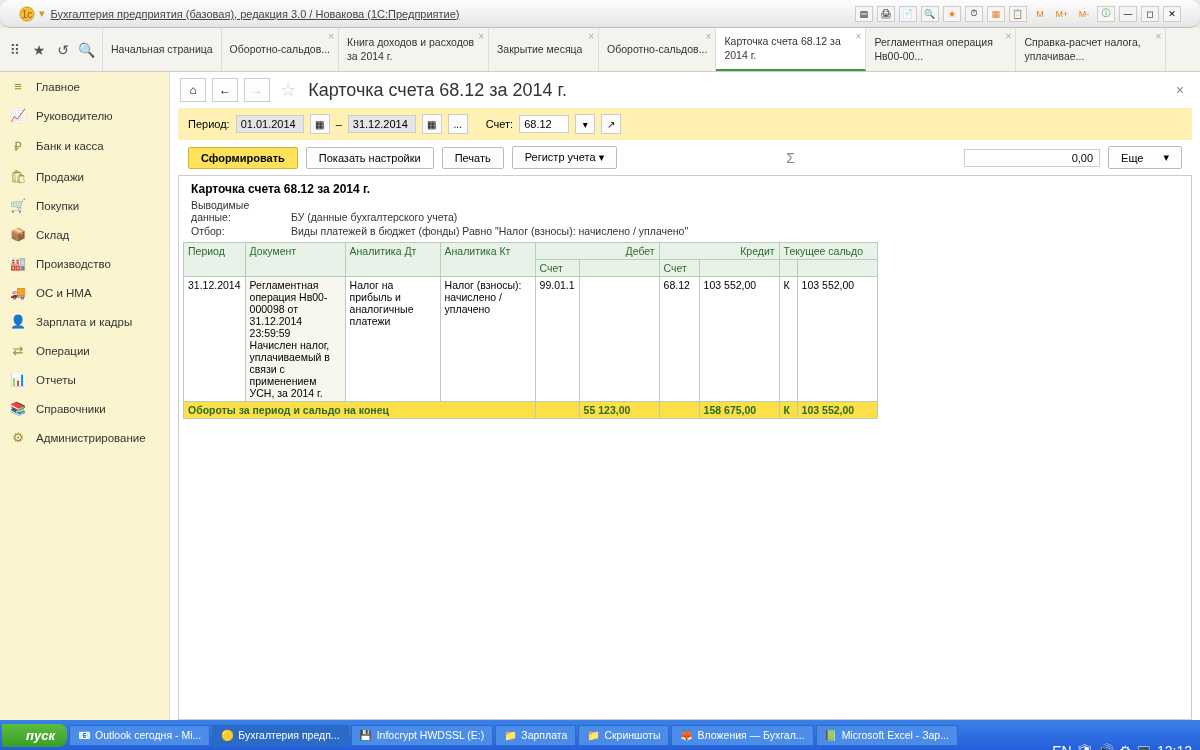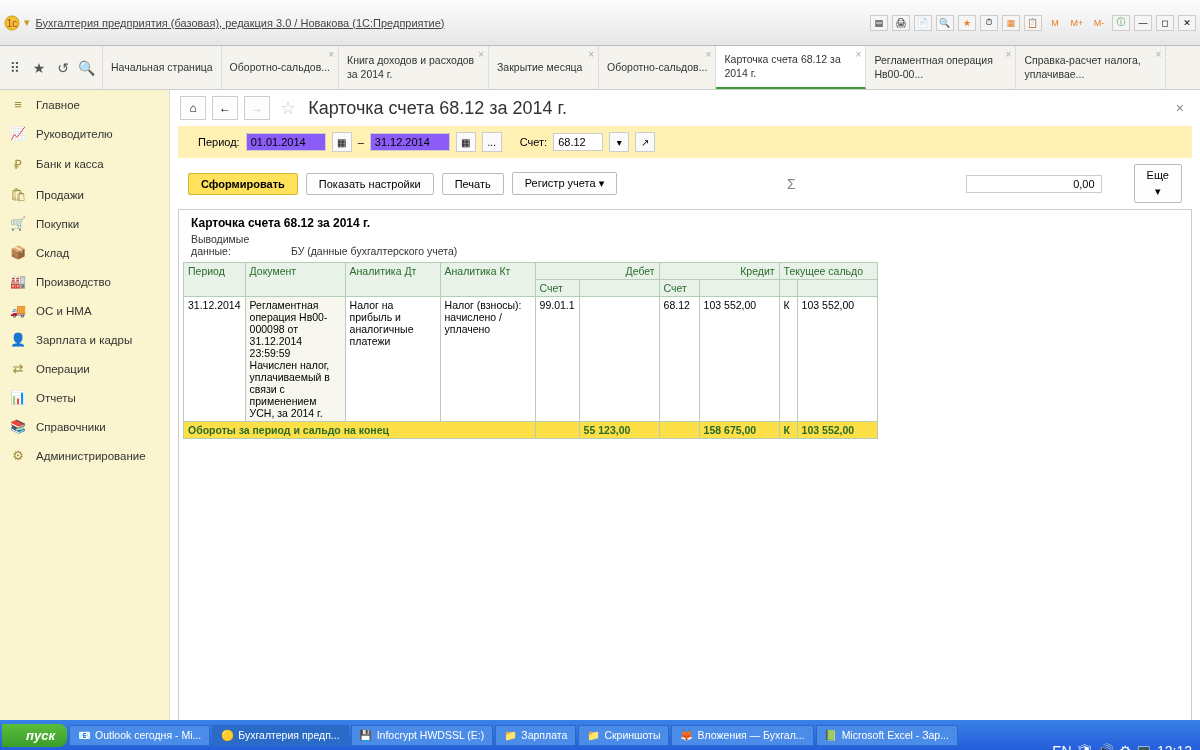--- a/index.html
+++ b/index.html
@@ -1,19 +1,19 @@
 <!DOCTYPE html>
 <html><head>
 <meta charset="utf-8">
 <style>
 * { box-sizing: border-box; margin: 0; padding: 0; font-family: Arial, sans-serif; }
 body { width: 1200px; height: 750px; overflow: hidden; background: #ece9d8; font-size: 11px; }
 
 
-.titlebar { height: 46px; background: linear-gradient(#fdfdfd,#e6e6e6); display: flex; align-items: center; padding: 0 4px; border-bottom: 1px solid #bbb; }
+.titlebar { height: 28px; background: linear-gradient(#fdfdfd,#e6e6e6); display: flex; align-items: center; padding: 0 19px; border-bottom: 1px solid #bbb; border-radius: 10px; }
 .titlebar .tb-icon { width: 16px; height: 16px; margin-right: 4px; }
 .titlebar .tb-title { flex: 1; font-size: 11px; color: #444; text-decoration: underline; }
 .titlebar .tb-tools { display: flex; gap: 4px; align-items: center; }
 .tb-btn { width: 18px; height: 16px; border: 1px solid #ccc; background: #f5f5f5; font-size: 9px; display: flex; align-items: center; justify-content: center; }
 
 
 .tabstrip { height: 44px; background: #f5f3ed; display: flex; border-bottom: 1px solid #ccc; }
 .tab-tools { display: flex; align-items: center; padding: 0 4px; gap: 2px; border-right: 1px solid #ddd; }
 .tab-tool { width: 22px; height: 22px; display: flex; align-items: center; justify-content: center; font-size: 14px; color: #555; cursor: pointer; }
 .tab { border-right: 1px solid #ddd; padding: 6px 8px; min-width: 110px; max-width: 150px; position: relative; cursor: pointer; display: flex; flex-direction: column; justify-content: center; }
@@ -28,31 +28,31 @@
 .side-icon { width: 16px; text-align: center; color: #a08a3a; font-size: 13px; }
 
 .content { flex: 1; background: #fff; display: flex; flex-direction: column; }
 .page-header { display: flex; align-items: center; padding: 6px 10px; gap: 6px; }
 .nav-btn { width: 26px; height: 24px; border: 1px solid #ccc; background: #fdfdfd; display: flex; align-items: center; justify-content: center; cursor: pointer; font-size: 12px; }
 .page-title { font-size: 18px; color: #333; margin-left: 6px; }
 .star { font-size: 18px; color: #ccc; margin-left: 4px; }
 .header-close { margin-left: auto; font-size: 14px; color: #888; cursor: pointer; padding: 0 6px; }
 
 .filter-bar { background: #fff0b3; padding: 6px 10px; display: flex; align-items: center; gap: 6px; margin: 0 8px; }
-.filter-label { font-size: 11px; margin-left: 10px; }
-.date-input { border: 1px solid #ccc; background: #8b5cf6; padding: 2px 4px; width: 80px; font-size: 11px; }
+.filter-label { font-size: 11px; }
+.date-input { border: 1px solid #ccc; background: #e5e5e5; padding: 2px 4px; width: 68px; font-size: 11px; }
 .date-btn, .small-btn { border: 1px solid #ccc; background: #fafafa; width: 20px; height: 20px; font-size: 10px; display: flex; align-items: center; justify-content: center; cursor: pointer; }
 .account-input { border: 1px solid #ccc; background: #fff; padding: 2px 4px; width: 50px; font-size: 11px; }
 
 .action-bar { padding: 6px 10px; display: flex; align-items: center; gap: 8px; margin: 0 8px; }
 .btn { border: 1px solid #bbb; background: #fdfdfd; padding: 4px 12px; font-size: 11px; cursor: pointer; border-radius: 2px; }
 .btn-primary { background: #ffe15a; border-color: #d4b32e; font-weight: bold; }
 .num-display { border: 1px solid #ccc; background: #fff; padding: 2px 6px; width: 136px; text-align: right; font-size: 11px; margin-left: auto; }
 .sigma { font-size: 14px; color: #888; }
-.btn-more { margin-left: 24px; display: flex; align-items: center; gap: 4px; flex-direction: column; }
+.btn-more { margin-left: 0; display: flex; align-items: center; gap: 20px; }
 
 .report { margin: 0 8px; border: 1px solid #ccc; flex: 1; overflow: auto; background: #fff; padding: 4px; }
 .rpt-title { font-weight: bold; font-size: 12px; padding: 2px 8px; }
 .rpt-meta { font-size: 10.5px; padding: 1px 8px; color: #333; }
 .rpt-meta-label { display: inline-block; width: 100px; }
 
 table.rpt { border-collapse: collapse; margin-top: 4px; font-size: 10.5px; }
 table.rpt th, table.rpt td { border: 1px solid #b8cdb8; padding: 2px 4px; vertical-align: top; }
 table.rpt th { background: #e8f2e8; color: #2a6b2a; font-weight: normal; text-align: left; }
 table.rpt th.center { text-align: right; }
@@ -226,20 +226,21 @@
       <span class="num-display">0,00</span>
       <button class="btn btn-more">
           <span>Еще</span> 
           <span>▾</span>
         </button>
     </div>
 
     <div class="report">
       <div class="rpt-title">Карточка счета 68.12 за 2014 г.</div>
       <div class="rpt-meta"><span class="rpt-meta-label">Выводимые данные:</span><span>БУ (данные бухгалтерского учета)</span></div>
+      <div class="rpt-meta"><span class="rpt-meta-label">Отбор:</span><span>Виды платежей в бюджет (фонды) Равно "Налог (взносы): начислено / уплачено"</span></div>
 
       <table class="rpt">
         <tbody>
             <tr>
           <th rowspan="2" style="width:55px;margin-left:8px;">Период</th>
           <th rowspan="2" style="width:100px;">Документ</th>
           <th rowspan="2" style="width:95px;">Аналитика Дт</th>
           <th rowspan="2" style="width:95px;">Аналитика Кт</th>
           <th colspan="2" class="center">Дебет</th>
           <th colspan="2" class="center">Кредит</th>

